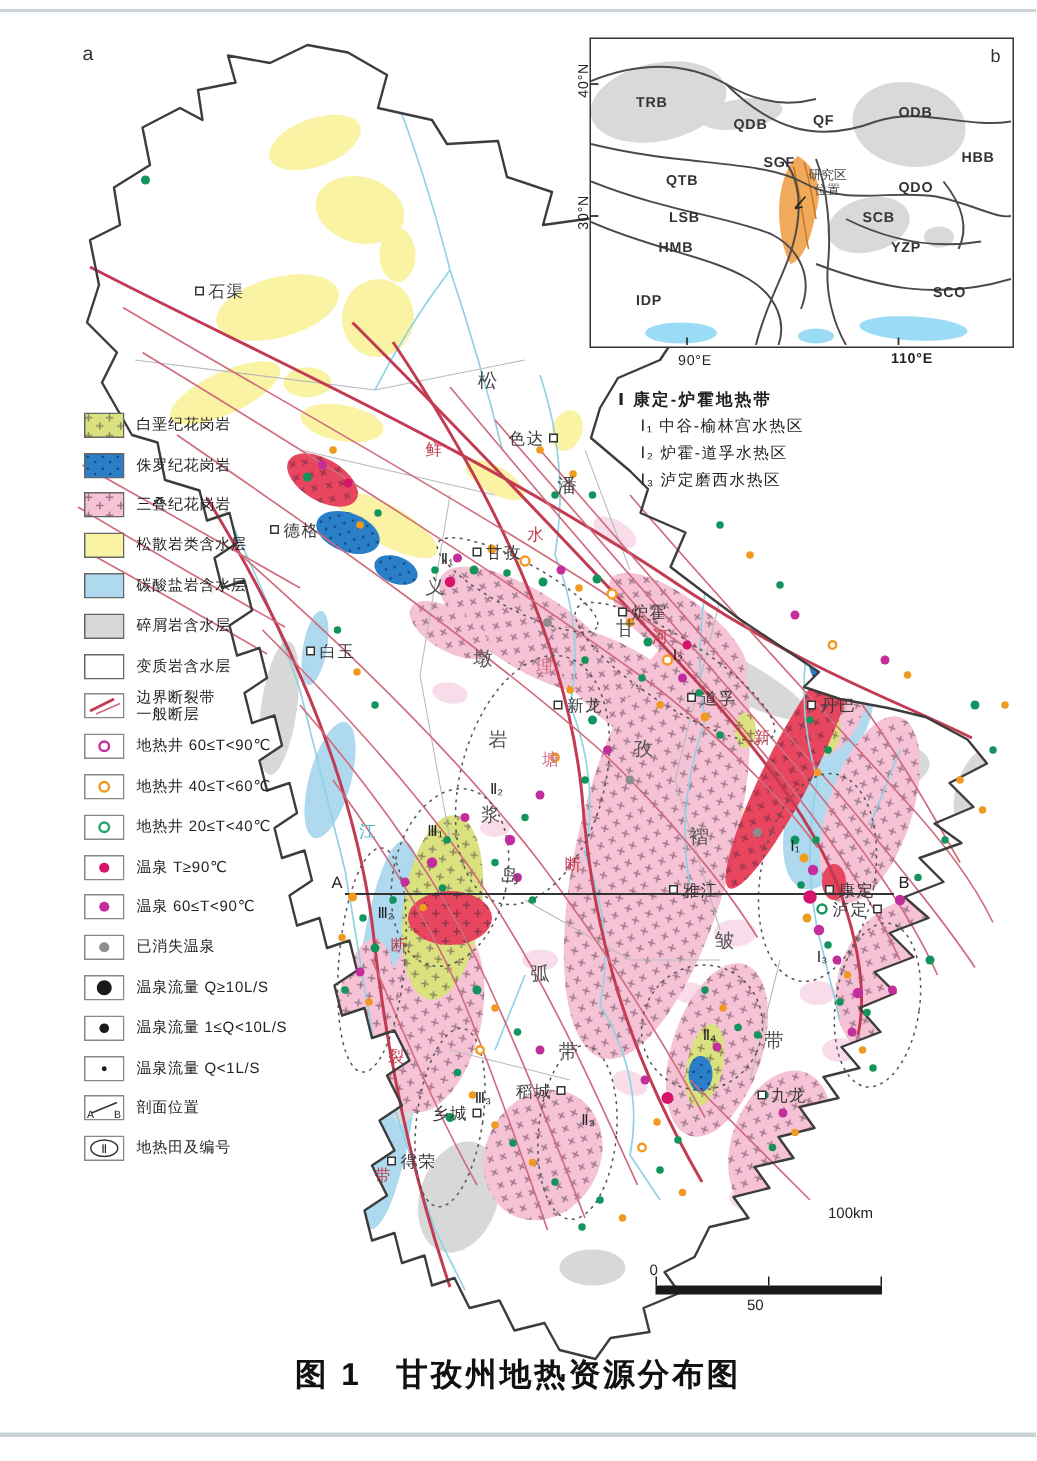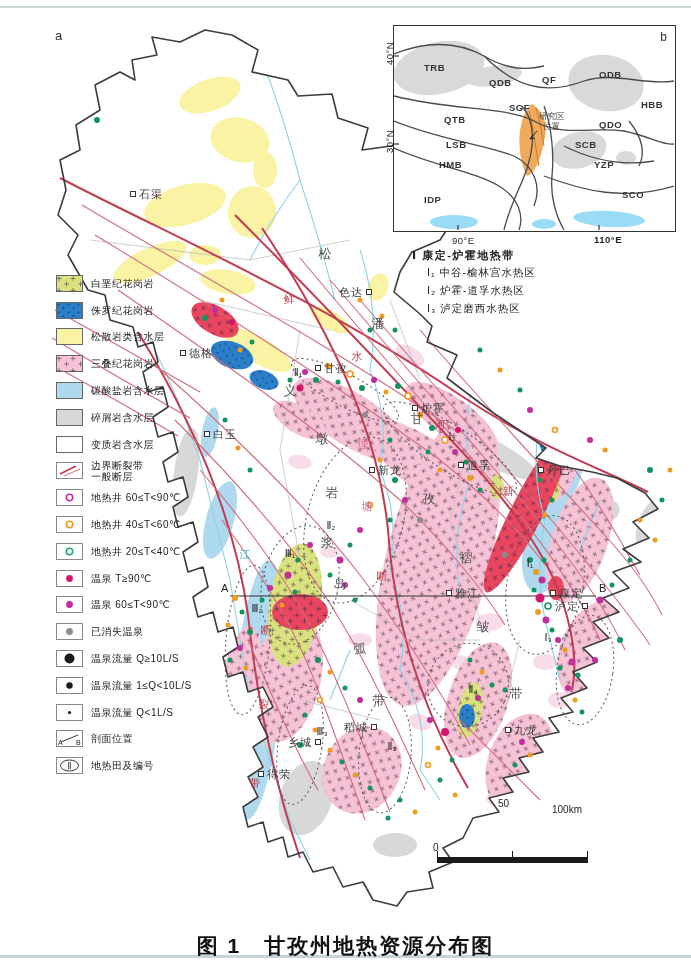--- a/index.html
+++ b/index.html
@@ -13,33 +13,33 @@
   
   #legend{position:absolute;left:56px;top:270px;width:160px;}
   .lg-row{height:26.8px;display:flex;align-items:center;}
   .lg-sw{width:27px;height:17px;flex:0 0 27px;}
   .lg-label{margin-left:8px;font-size:10px;letter-spacing:.5px;color:#222;white-space:pre;line-height:11px;}
   
   .belt-col{position:absolute;color:#222;}
   #belt-col1{left:412px;top:246px;}
   #belt-col2{left:518px;top:246px;}
   .belt-row{height:18px;display:flex;align-items:center;font-size:10.5px;letter-spacing:1px;white-space:pre;}
-  .belt-row.head{font-weight:bold;font-size:11px;letter-spacing:1.5px;}
+  .belt-row.head{font-weight:bold;font-size:11px;letter-spacing:1.5px;margin-top:11px;}
   .belt-row.item{padding-left:15px;}
   
   #inset{position:absolute;left:393px;top:25px;width:283px;height:207px;
          border:1.5px solid #333;background:#fff;box-sizing:border-box;}
   #inset-b{position:absolute;right:8px;top:4px;font-size:12px;color:#333;}
   .geo{position:absolute;font-size:9.5px;color:#222;letter-spacing:.5px;}
   .geo.lat{transform:rotate(-90deg);transform-origin:center;}
   
   .sb-num{position:absolute;font-size:10px;color:#222;}
   #sb-bar{position:absolute;left:437px;top:857px;width:151px;height:6px;background:#1a1a1a;}
   .sb-tick{position:absolute;top:851px;width:1px;height:6px;background:#1a1a1a;}
-  #caption{position:absolute;top:932px;left:0;width:691px;text-align:center;
+  #caption{position:absolute;top:902px;left:0;width:691px;text-align:center;
            font-size:21px;font-weight:bold;letter-spacing:2px;color:#111;white-space:pre;}
 </style>
 </head>
 <body>
 
 <div id="page">
   <div class="rule" id="rule-top"></div>
   <div class="rule" id="rule-bottom"></div>
 
   <svg id="map-svg" width="691" height="974">
@@ -418,30 +418,30 @@
       </div>
       <div class="lg-row">
         <div class="lg-sw"><svg width="27" height="17">
             <rect x="0.5" y="0.5" width="26" height="16" fill="#2b7fc9" stroke="#666"></rect>
             <rect x="0.5" y="0.5" width="26" height="16" fill="url(#patDots)"></rect>
           </svg></div>
         <span class="lg-label">侏罗纪花岗岩</span>
       </div>
       <div class="lg-row">
         <div class="lg-sw"><svg width="27" height="17">
-            <rect x="0.5" y="0.5" width="26" height="16" fill="#f9f3a3" stroke="#666"></rect>
-          </svg></div>
-        <span class="lg-label">松散岩类含水层</span>
-      </div>
-      <div class="lg-row">
-        <div class="lg-sw"><svg width="27" height="17">
             <rect x="0.5" y="0.5" width="26" height="16" fill="#f6c3d6" stroke="#666"></rect>
             <rect x="0.5" y="0.5" width="26" height="16" fill="url(#patPlus)"></rect>
           </svg></div>
         <span class="lg-label">三叠纪花岗岩</span>
+      </div>
+      <div class="lg-row">
+        <div class="lg-sw"><svg width="27" height="17">
+            <rect x="0.5" y="0.5" width="26" height="16" fill="#f9f3a3" stroke="#666"></rect>
+          </svg></div>
+        <span class="lg-label">松散岩类含水层</span>
       </div>
       <div class="lg-row">
         <div class="lg-sw"><svg width="27" height="17">
             <rect x="0.5" y="0.5" width="26" height="16" fill="#aed9ee" stroke="#666"></rect>
           </svg></div>
         <span class="lg-label">碳酸盐岩含水层</span>
       </div>
       <div class="lg-row">
         <div class="lg-sw"><svg width="27" height="17">
             <rect x="0.5" y="0.5" width="26" height="16" fill="#d8d8d8" stroke="#666"></rect>
@@ -594,21 +594,21 @@
         <text x="228" y="172" font-size="9.5" fill="#333" font-weight="bold" letter-spacing=".5">SCO</text>
         <text x="145" y="93" font-size="8.5" fill="#444">研究区</text>
         <text x="149" y="103" font-size="8.5" fill="#444">位置</text>
         <path d="M143 105 L136 113 M136 113 L139 109 M136 113 L141 112" stroke="#222" stroke-width="1" fill="none"></path>
       </svg>
     <span id="inset-b">b</span>
   </div>
 
   <div id="sb-bar"></div>
   <span class="sb-num" style="left:433px;top:842px">0</span>
-  <span class="sb-num" style="left:498px;top:798px">50</span>
+  <span class="sb-num" style="left:498px;top:865px">50</span>
   <span class="sb-num" style="left:552px;top:804px">100km</span>
   <div class="sb-tick" style="left:437px"></div>
   <div class="sb-tick" style="left:512px"></div>
   <div class="sb-tick" style="left:587px"></div>
 
   <div id="caption">图 1　甘孜州地热资源分布图</div>
 <span class="geo" style="left: 452px; top: 235px;">90°E</span>
     <span class="geo" style="left: 594px; top: 234px; font-weight: bold;">110°E</span>
     <span class="geo lat" style="left: 378px; top: 48px;">40°N</span>
     <span class="geo lat" style="left: 378px; top: 136px;">30°N</span>

